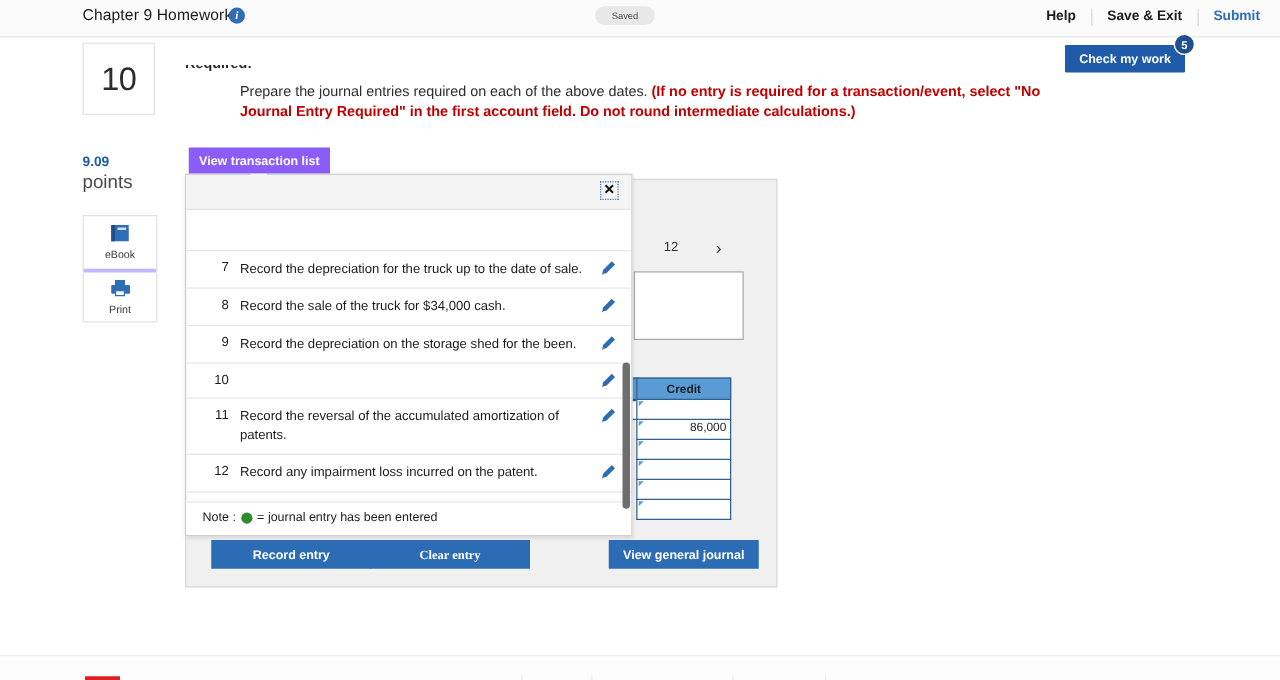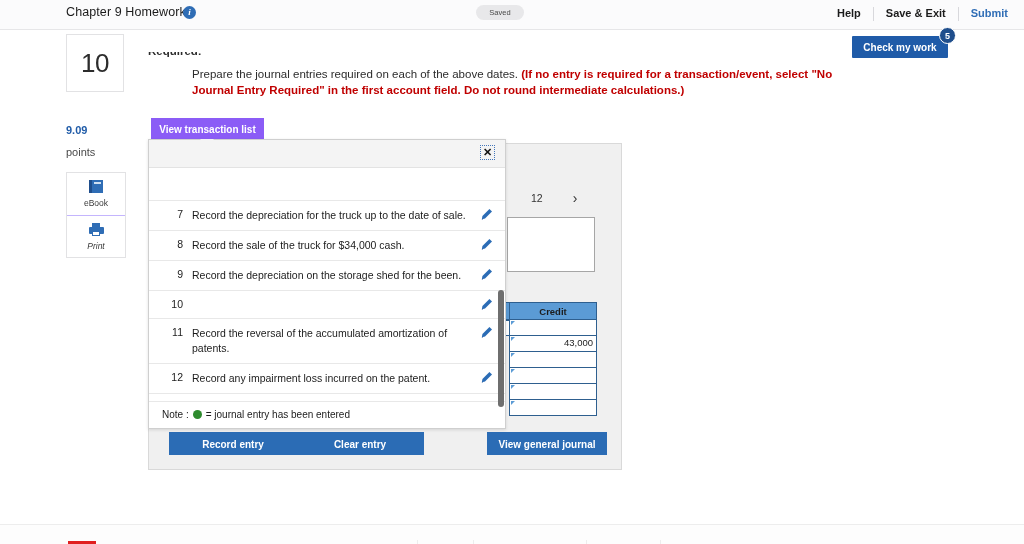--- a/index.html
+++ b/index.html
@@ -66,32 +66,32 @@
     position:absolute; left:66px; top:34px; width:58px; height:58px;
     border:1px solid #e2e2e4; background:#fff;
     display:flex; align-items:center; justify-content:center;
   }
   .qnum { font-size:26px; color:#2c2c2c; letter-spacing:-.5px; }
   .points-val {
     position:absolute; left:66px; top:124px;
     font-size:11px; font-weight:bold; color:#1f5ba8;
   }
   .points-lbl {
-    position:absolute; left:66px; top:146px;
-    font-size:11px; color:#4a4a4a;
+    position:absolute; left:66px; top:137px;
+    font-size:15px; color:#4a4a4a;
   }
   .tool-stack {
     position:absolute; left:66px; top:172px; width:60px;
     border:1px solid #e2e2e4; background:#fff;
   }
   .tool-cell {
     height:42px; display:flex; flex-direction:column;
     align-items:center; justify-content:center; gap:5px;
   }
-  .tool-cell + .tool-cell { border-top:1px solid #c4b5fd;font-style:italic; }
+  .tool-cell + .tool-cell { border-top:3px solid #c4b5fd; }
   .tool-lbl { font-size:8.5px; color:#3a3a3a; }
   .ebook-glyph {
     width:14px; height:13px; background:#2f6db5;
     border-left:3px solid #1f4e8c; position:relative;
   }
   .ebook-glyph:after {
     content:""; position:absolute; left:2px; top:2px; right:2px; height:1.5px;
     background:#cfe0f2;
   }
   .print-glyph { width:15px; height:13px; position:relative; }
@@ -132,21 +132,21 @@
     display:flex; align-items:center; gap:30px;
   }
   .jp-pager .pnum { font-size:10.5px; color:#333; }
   .jp-pager .chev { font-size:14px; color:#333; line-height:1; }
   .jp-whitebox {
     position:absolute; left:358px; top:73px; width:88px; height:55px;
     background:#fff; border:1px solid #a6a6a6;
   }
 
   
-  .credit-table { position:absolute; left:360px; top:158px; width:88px; }
+  .credit-table { position:absolute; left:360px; top:158px; width:76px; }
   .credit-head {
     height:18px; background:#5b9bd5; border:1px solid #2e5f8f;
     color:#1c1c1c; font-size:9.5px; font-weight:bold;
     text-align:center; line-height:17px;
   }
   .credit-cell {
     height:16px; background:#fff;
     border:1px solid #2e5f8f; border-top:none;
     position:relative;
   }
@@ -257,21 +257,21 @@
   
   .actions { position:absolute; left:148px; top:430px; width:474px; height:40px; }
   .abtn {
     position:absolute; top:2px; height:23px;
     background:#2b6cb5; color:#fff;
     font-size:10px; font-weight:bold;
     text-align:center; line-height:23px;
     border:none; cursor:pointer;
   }
   .abtn.rec   { left:21px;  width:128px; }
-  .abtn.clr   { left:148px; width:128px; }
+  .abtn.clr   { left:148px; width:128px;font-family:Liberation Serif, serif; }
   .abtn.vgj   { left:339px; width:120px; }
 
   
   .bottombar {
     position:absolute; left:0; top:524px; width:1024px; height:20px;
     background:#fdfdfd; border-top:1px solid #ededed;
   }
   .bb-red {
     position:absolute; left:68px; top:16px; width:28px; height:6px; background:#e02020;
   }
@@ -341,21 +341,21 @@
     </div>
 
     <div class="credit-table">
       <div class="credit-head">Credit</div>
       <div class="credit-cell">
           <span class="tick"></span>
           <span class="val"></span>
         </div>
       <div class="credit-cell">
           <span class="tick"></span>
-          <span class="val">43,000</span>
+          <span class="val">86,000</span>
         </div>
       <div class="credit-cell">
           <span class="tick"></span>
           <span class="val"></span>
         </div>
       <div class="credit-cell">
           <span class="tick"></span>
           <span class="val"></span>
         </div>
       <div class="credit-cell">

